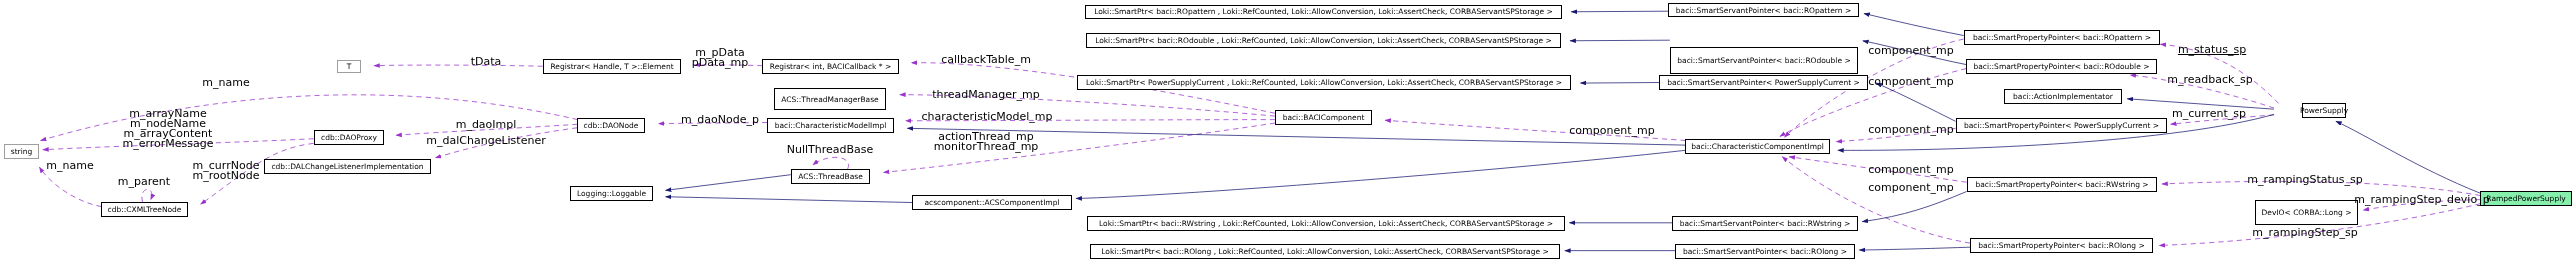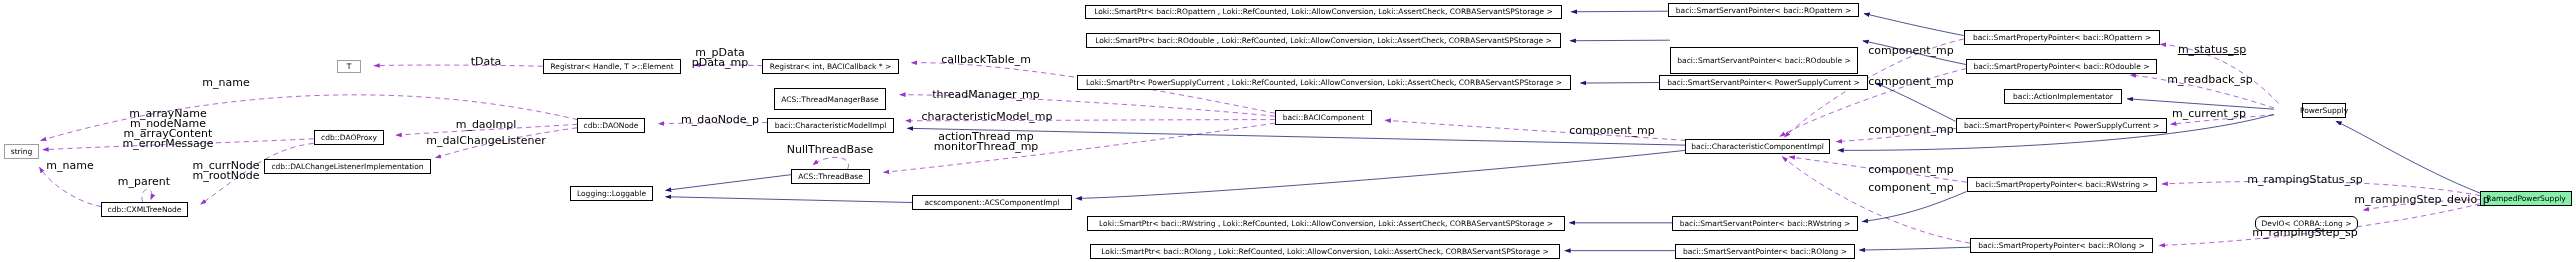--- a/index.html
+++ b/index.html
@@ -110,21 +110,21 @@
       <div class="node" style="left: 1685px; top: 139px; width: 145px; height: 15px;">baci::CharacteristicComponentImpl</div>
       <div class="node" style="left: 1672px; top: 216px; width: 186px; height: 14.5px;">baci::SmartServantPointer&lt; baci::RWstring &gt;</div>
       <div class="node" style="left: 1675px; top: 244px; width: 180px; height: 14.5px;">baci::SmartServantPointer&lt; baci::ROlong &gt;</div>
       <div class="node" style="left: 1964px; top: 30px; width: 196px; height: 15px;">baci::SmartPropertyPointer&lt; baci::ROpattern &gt;</div>
       <div class="node" style="left: 1966px; top: 59px; width: 191px; height: 15px;">baci::SmartPropertyPointer&lt; baci::ROdouble &gt;</div>
       <div class="node" style="left: 2004px; top: 89px; width: 118px; height: 14.5px;">baci::ActionImplementator</div>
       <div class="node" style="left: 1956px; top: 118px; width: 211px; height: 15px;">baci::SmartPropertyPointer&lt; PowerSupplyCurrent &gt;</div>
       <div class="node" style="left: 1967px; top: 177px; width: 190px; height: 15px;">baci::SmartPropertyPointer&lt; baci::RWstring &gt;</div>
       <div class="node" style="left: 1970px; top: 238px; width: 183px; height: 15px;">baci::SmartPropertyPointer&lt; baci::ROlong &gt;</div>
       <div class="node" style="left: 2274px; top: 103px; width: 44px; height: 14.5px; margin-left: 28px;">PowerSupply</div>
-      <div class="node" style="left: 2255px; top: 216px; width: 103px; height: 15px; border-radius: 6px;">DevIO&lt; CORBA::Long &gt;</div>
+      <div class="node" style="left: 2255px; top: 200px; width: 103px; height: 25px;">DevIO&lt; CORBA::Long &gt;</div>
       <div class="node main" style="left: 2480px; top: 191px; width: 92px; height: 14.5px;">RampedPowerSupply</div>
     </div>
   <div id="labels">
       <div class="edge-label" style="left: 486px; top: 57px;">tData</div>
       <div class="edge-label" style="left: 720px; top: 48px;">m_pData
 pData_mp</div>
       <div class="edge-label" style="left: 226px; top: 78px;">m_name</div>
       <div class="edge-label" style="left: 144px; top: 109px; margin-left: 24px;">m_arrayName
 m_nodeName
 m_arrayContent

